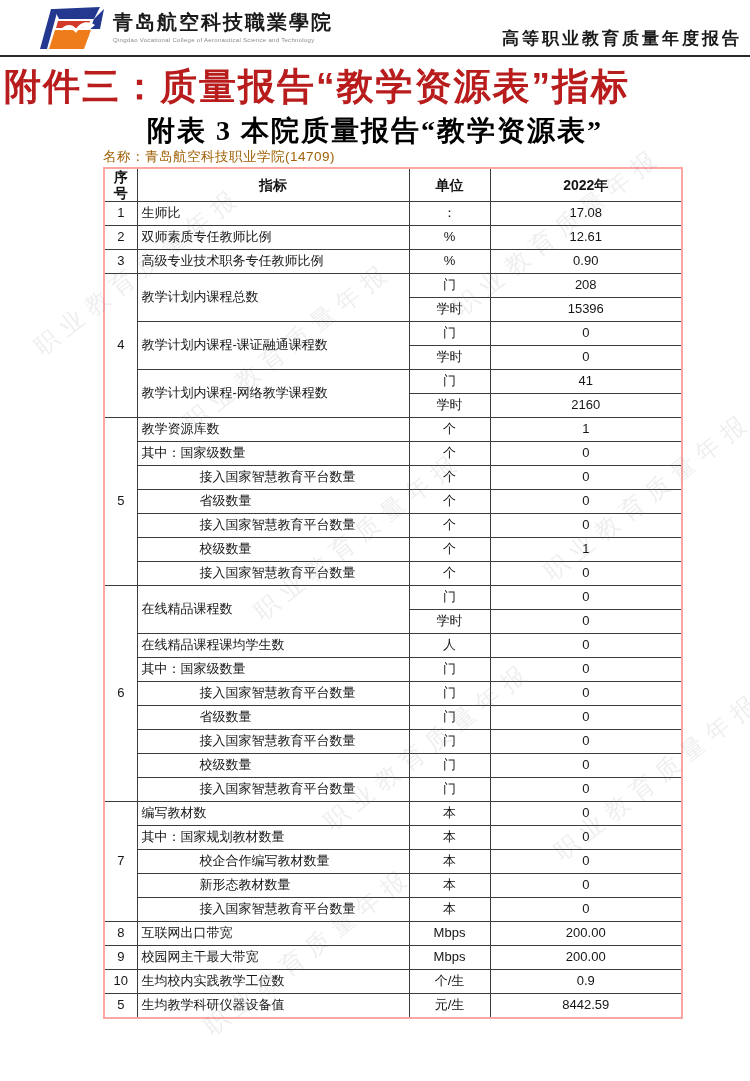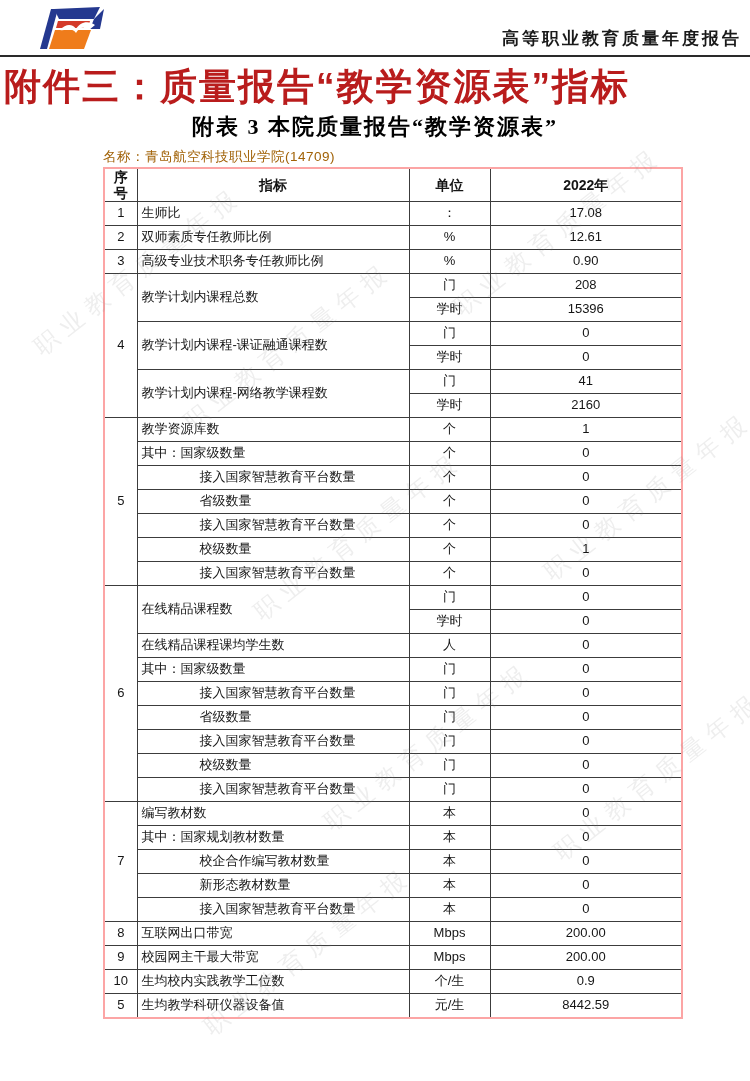--- a/index.html
+++ b/index.html
@@ -37,21 +37,21 @@
   
   .main-title {
     position: absolute; top: 62px; left: 4px; width: 744px;
     font-weight: bold; font-size: 37px; letter-spacing: 2px;
     color: #b91c1c; white-space: nowrap;
   }
   .sub-title {
     position: absolute; top: 112px; left: 0; width: 750px;
     text-align: center;
     font-family: "Liberation Serif", "DejaVu Serif", serif;
-    font-weight: bold; font-size: 22px; letter-spacing: 2px; color: #000;
+    font-weight: bold; font-size: 28px; letter-spacing: 2px; color: #000;
   }
 
   
   .tbl-caption {
     position: absolute; top: 148px; left: 103px;
     font-size: 13.5px; color: #a16207; letter-spacing: 0.5px;
   }
   table.report {
     position: absolute; top: 167px; left: 103px;
     border-collapse: collapse;
@@ -101,20 +101,24 @@
 
   <div class="hdr">
     <svg class="logo" viewBox="0 0 80 48" xmlns="http://www.w3.org/2000/svg">
       <polygon points="12,46 23,6 30,6 19,46" fill="#24388f"></polygon>
       <polygon points="26,6 72,4 66,16 31,16" fill="#24388f"></polygon>
       <polygon points="66,16 76,6 72,26 62,26" fill="#24388f"></polygon>
       <polygon points="30,18 62,18 60,25 28,25" fill="#d43a2a"></polygon>
       <polygon points="27,27 63,27 56,46 21,46" fill="#ef7c1b"></polygon>
       <path d="M32,27 C38,20 45,21 48,26 C52,19 60,17 67,22 L61,27 C55,23 51,25 48,30 C44,24 38,28 32,27 Z" fill="#ffffff"></path>
     </svg>
+    <div class="school-block">
+      <div class="school-cn">青岛航空科技職業學院</div>
+      <div class="school-en">Qingdao Vocational College of Aeronautical Science and Technology</div>
+    </div>
     <div class="report-title">高等职业教育质量年度报告</div>
     <div class="hdr-rule"></div>
   </div>
 
   <div class="main-title">附件三：质量报告“教学资源表”指标</div>
   <div class="sub-title">附表 3 本院质量报告“教学资源表”</div>
 
   <div class="tbl-caption">名称：青岛航空科技职业学院(14709)</div>
 
   <table class="report">

